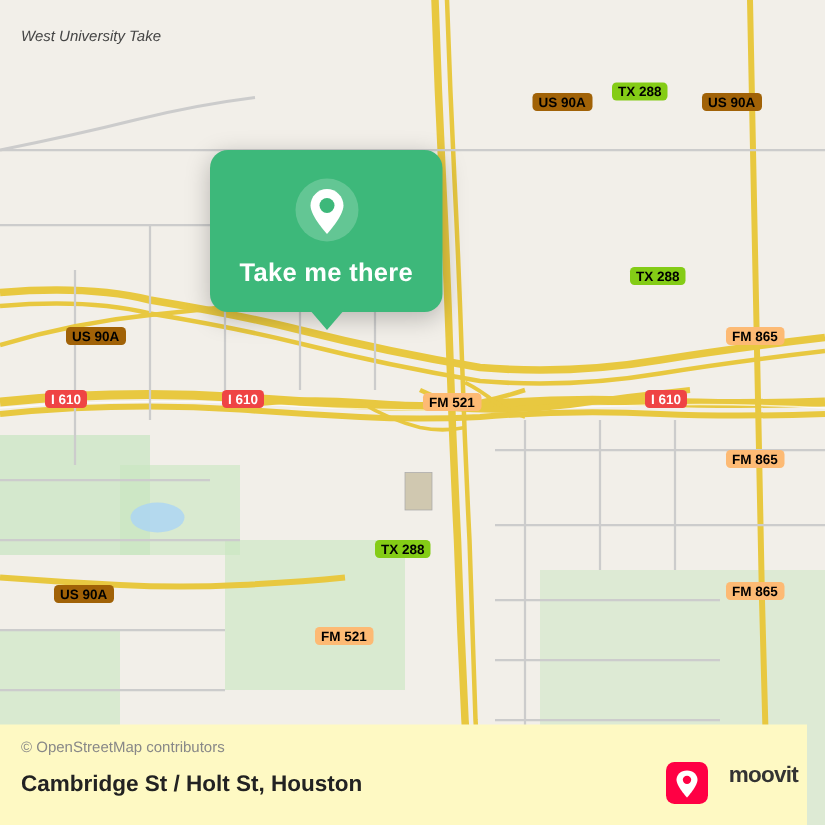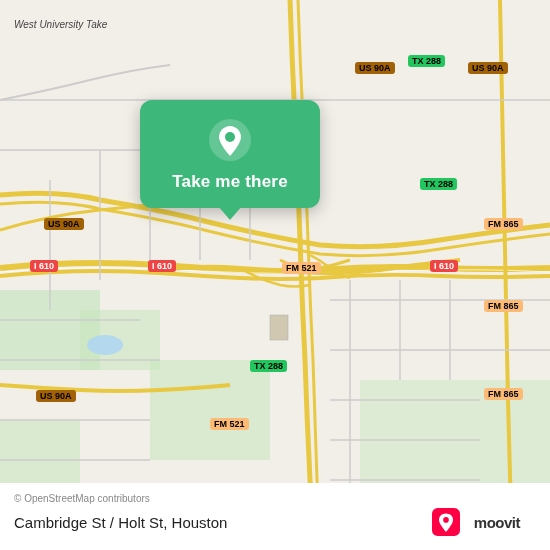--- a/index.html
+++ b/index.html
@@ -33,21 +33,21 @@
       position: absolute;
       top: 0; left: 0;
       width: 100%; height: 100%;
     }
 
     
     #popup-card {
       position: absolute;
       top: 100px;
       left: 140px;
-      width: 180px;
+      width: 155px;
       background: #3db87a;
       border-radius: 12px;
       display: flex;
       flex-direction: column;
       align-items: center;
       padding: 18px 16px 16px 16px;
       box-shadow: 0 4px 16px rgba(0,0,0,0.25);
       z-index: 10;
     }
 
@@ -75,69 +75,69 @@
       background: none;
       border: none;
       cursor: pointer;
       letter-spacing: 0.2px;
       text-align: center;
     }
 
     
     #bottom-bar {
       position: absolute;
-      bottom: 0; left: 0; right: 0;
-      background: #ffffff;
-      padding: 10px 30px 14px 14px;
+      bottom: 0; left: 0; right: 12px;
+      background: #fef9c3;
+      padding: 10px 6px 14px 14px;
       z-index: 20;
     }
 
     #copyright {
       font-size: 10px;
       color: #888;
       margin-bottom: 4px;
     }
 
     #location-row {
       display: flex;
       align-items: center;
       justify-content: space-between;
     }
 
     #location-name {
       font-size: 15px;
-      font-weight: 400;
+      font-weight: 700;
       color: #222;
     }
 
     
     #moovit-logo {
       display: flex;
-      align-items: center;
+      align-items: flex-start;
       gap: 14px;
     }
 
     .moovit-m {
       width: 28px;
       height: 28px;
     }
 
     
     .road-badge {
       position: absolute;
       border-radius: 3px;
       font-size: 9px;
       font-weight: bold;
       padding: 1px 4px;
       z-index: 5;
       white-space: nowrap;
     }
 
     .us-badge { background: #a16207; color: #000; }
-    .tx-badge { background: #22c55e; color: #000; }
+    .tx-badge { background: #84cc16; color: #000; }
     .fm-badge { background: #fdba74; color: #000; }
     .i-badge { background: #ef4444; color: #fff; border-radius: 3px; }
 
     
     #west-uni {
       position: absolute;
       top: 18px;
       left: 14px;
       font-size: 10px;
       color: #444;

